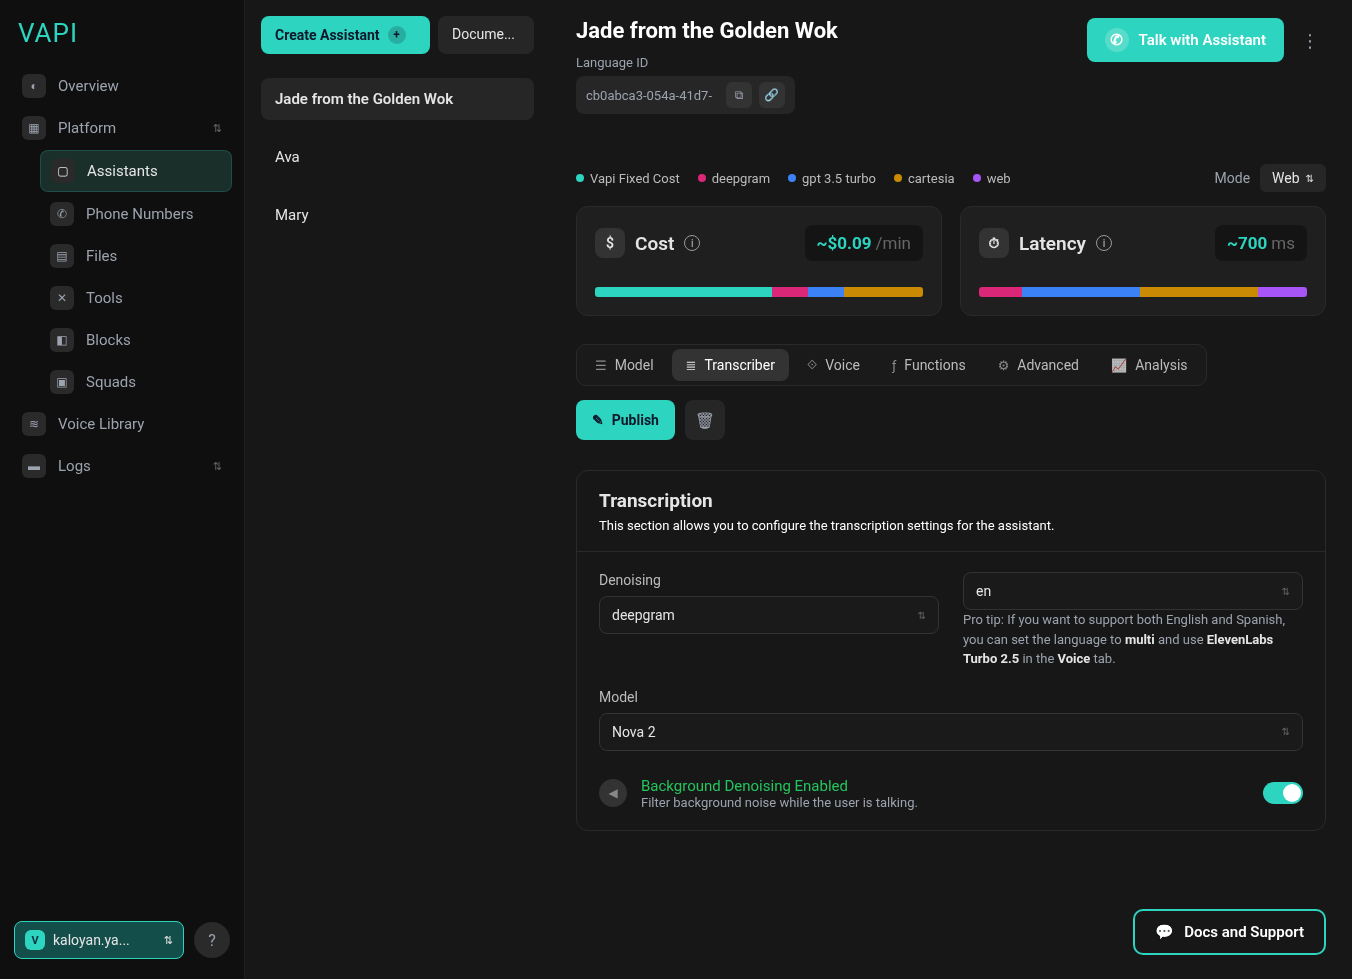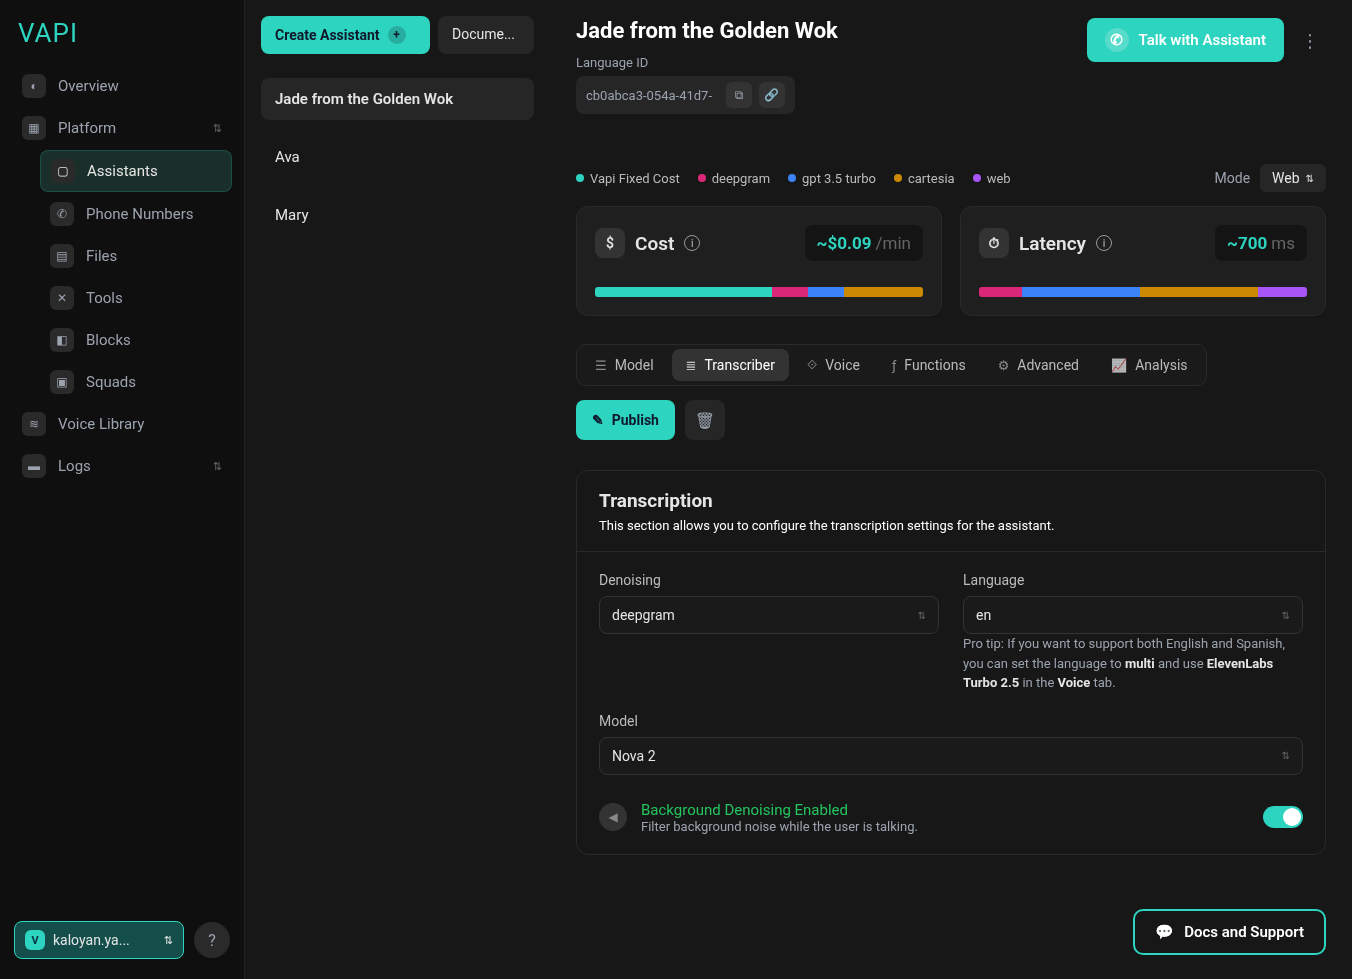--- a/index.html
+++ b/index.html
@@ -299,21 +299,20 @@
     <div class="panel-body">
       <div class="form-row">
         <div class="field">
           <label>Denoising</label>
           <div class="select">
             <span>deepgram</span>
             <span style="font-size:10px;color:#666">⇅</span>
           </div>
         </div>
         <div class="field">
-          <label>Language</label>
           <div class="select">
             <span>en</span>
             <span style="font-size:10px;color:#666">⇅</span>
           </div>
           <div class="tip">
             <span>Pro tip: If you want to support both English and Spanish, you can set the language to </span><b>multi</b><span> and use </span><b>ElevenLabs Turbo 2.5</b><span> in the </span><b>Voice</b><span> tab.</span>
           </div>
         </div>
       </div>
       <div class="field" style="margin-top:20px">

